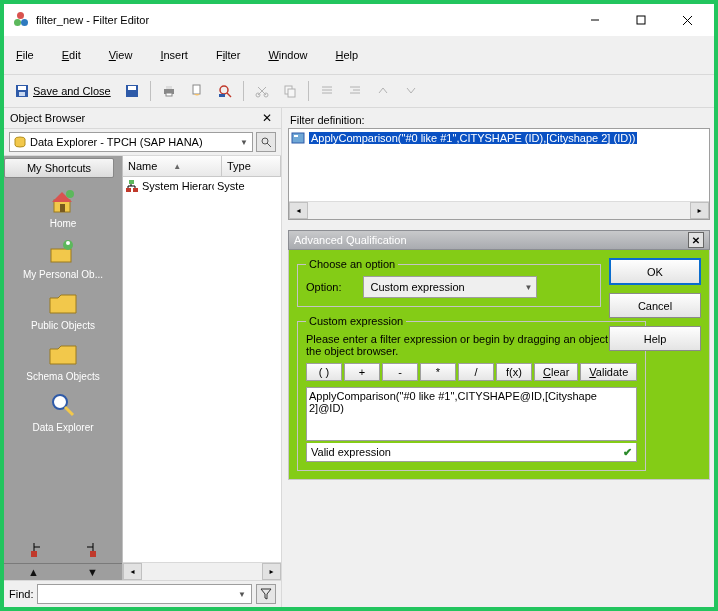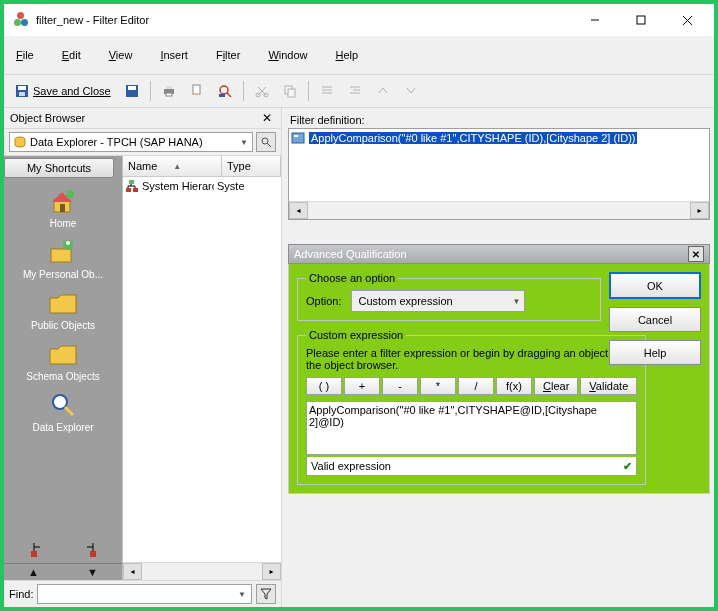--- a/index.html
+++ b/index.html
@@ -45,30 +45,30 @@
 .hscroll .l,.hscroll .r{width:17px;height:15px;background:#e2e2e2;border:1px solid #c0c0c0;display:flex;align-items:center;justify-content:center;font-size:8px}
 .findrow{display:flex;align-items:center;padding:3px 5px;gap:4px;border-top:1px solid #d9d9d9}
 .findrow input{flex:1;height:18px;border:1px solid #9e9e9e;padding:0 3px;font:11px inherit}
 .rightcol{flex:1;display:flex;flex-direction:column;min-width:0;padding:4px 4px 4px 6px;box-sizing:border-box}
 .deflabel{padding:2px 2px 2px}
 .defbox{border:1px solid #9e9e9e;background:#fff;height:90px;display:flex;flex-direction:column}
 .defrow{display:flex;align-items:center;height:17px;padding:0 2px;gap:4px}
 .defrow.sel .seltxt{background:#0a51c3;color:#fff;padding:0 2px}
 .defrow .bullet{width:0;height:0;border-top:4px solid transparent;border-bottom:4px solid transparent;border-left:6px solid #1040a0;margin-left:10px;margin-right:2px}
 .defscroll{margin-top:auto;height:17px;background:#f0f0f0;border-top:1px solid #dcdcdc;display:flex;align-items:center}
-.advhead{margin-top:24px;height:18px;background:linear-gradient(#c8c9cb,#a9abb0);border:1px solid #8b8d92;display:flex;align-items:center;padding:0 5px;color:#fff;font-size:11px}
+.advhead{margin-top:10px;height:18px;background:linear-gradient(#c8c9cb,#a9abb0);border:1px solid #8b8d92;display:flex;align-items:center;padding:0 5px;color:#fff;font-size:11px}
 .advhead .x{margin-left:auto;width:14px;height:14px;background:#e2e2e2;color:#000;display:flex;align-items:center;justify-content:center;border:1px solid #666;font-weight:bold;font-size:10px}
 .advbody{border:1px solid #c8c8c8;border-top:none;background:#84cc16;padding:8px;display:flex;gap:8px}
 .advleft{flex:1;display:flex;flex-direction:column;gap:8px;min-width:0}
 .advright{width:92px;display:flex;flex-direction:column;gap:8px}
 .wbtn{height:23px;border:1px solid #8a8a8a;background:linear-gradient(#fefefe,#e4e4e4);display:flex;align-items:center;justify-content:center}
 .wbtn.primary{border:2px solid #0a6cce;height:23px}
 fieldset{border:1px solid #c4c4c4;padding:6px 8px 8px;margin:0}
 legend{padding:0 3px}
-.optrow{display:flex;align-items:center;gap:10px}
+.optrow{display:flex;align-items:center;gap:22px}
 .select{height:20px;border:1px solid #9e9e9e;background:#efefef;display:flex;align-items:center;padding:0 6px;min-width:160px;position:relative}
 .select .chev{position:absolute;right:4px;font-size:8px;color:#555}
 .exprbtns{display:flex;gap:2px;margin:6px 0}
 .ebtn{border:1px solid #9e9e9e;background:linear-gradient(#fdfdfd,#e6e6e6);padding:2px 8px;min-width:18px;text-align:center}
 textarea.expr{width:100%;height:54px;border:1px solid #9e9e9e;font:11px "Segoe UI",sans-serif;padding:2px;box-sizing:border-box;resize:none}
 .validrow{display:flex;align-items:center;border:1px solid #9e9e9e;border-top:none;height:18px;background:#fff;padding:0 4px}
 .validrow .chk{margin-left:auto;color:#2a8a2a;font-weight:bold}
 svg{display:block}
 .arrowbox{width:18px;background:#9e9e9e;display:flex;flex-direction:column;border-top:1px solid #7a7a7a}
 .arrowbox .ab{flex:1;display:flex;align-items:center;justify-content:center;color:#111}

